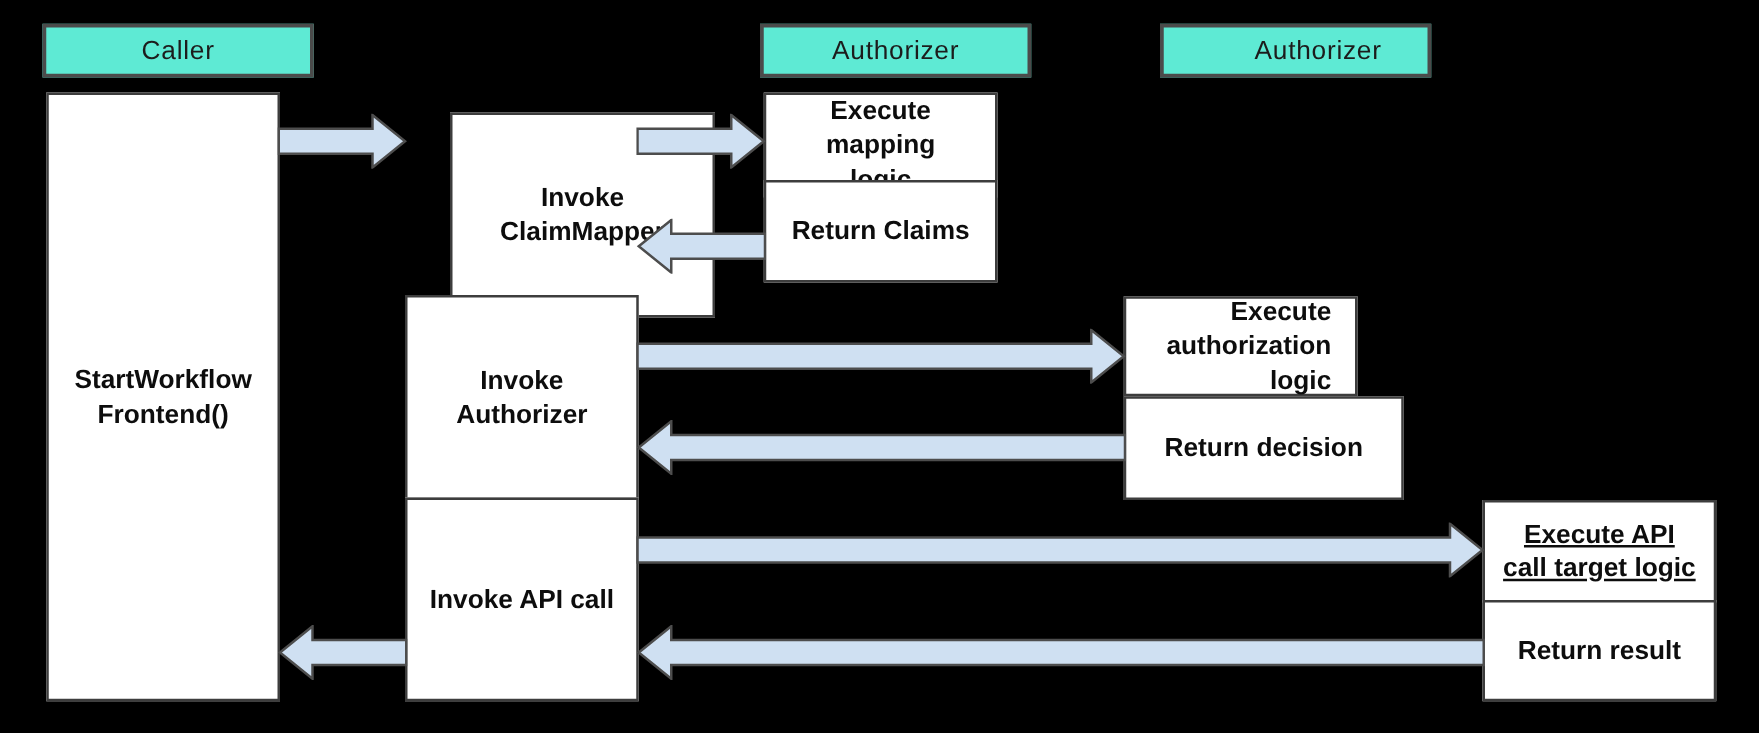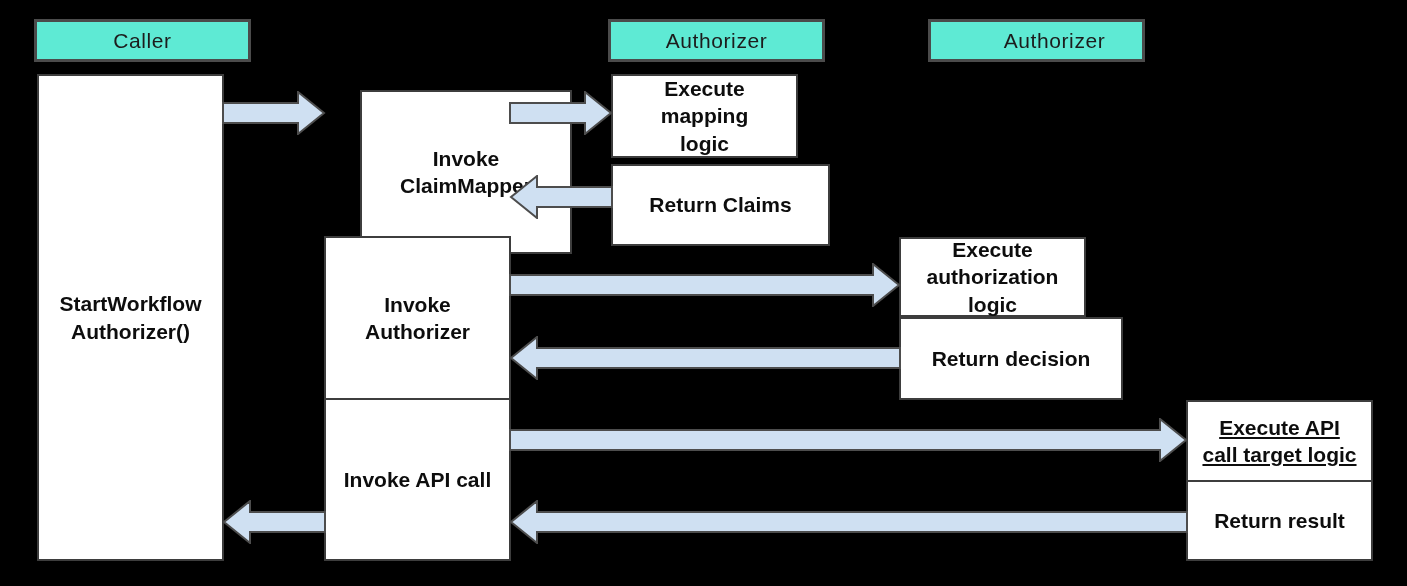--- a/index.html
+++ b/index.html
@@ -52,41 +52,41 @@
 </head>
 <body>
 
 <div class="canvas">
 
   <div class="hdr" style="left:22px; top:19px;">Caller</div>
   <div class="hdr" style="left:596px; top:19px;">Authorizer</div>
   <div class="hdr" style="left:916px; top:19px;padding-left:36px;">Authorizer</div>
 
   <div class="box w150" style="left:37px; top:74px; width:187px; height:487px;">
-    <span class="lbl">StartWorkflow Authorizer()</span>
+    <span class="lbl">StartWorkflow Frontend()</span>
   </div>
 
   <div class="box w135" style="left:324px; top:90px; width:212px; height:164px;margin-left:36px;">
     <span class="lbl">Invoke ClaimMapper</span>
   </div>
   <div class="box w135" style="left:324px; top:236px; width:187px; height:164px;">
     <span class="lbl">Invoke Authorizer</span>
   </div>
   <div class="box" style="left:324px; top:398px; width:187px; height:163px;">
     <span class="lbl">Invoke API call</span>
   </div>
 
   <div class="box w135" style="left:611px; top:74px; width:187px; height:84px;">
     <span class="lbl">Execute mapping logic</span>
   </div>
-  <div class="box" style="left:611px; top:164px; width:219px; height:82px;">
+  <div class="box" style="left:611px; top:144px; width:187px; height:82px;">
     <span class="lbl">Return Claims</span>
   </div>
 
-  <div class="box w145" style="left:899px; top:237px; width:187px; height:80px;">
+  <div class="box w145" style="left:899px; top:237px; width:187px; height:80px;text-align:right;">
     <span class="lbl">Execute authorization logic</span>
   </div>
   <div class="box" style="left:899px; top:317px; width:224px; height:83px;">
     <span class="lbl">Return decision</span>
   </div>
 
   <div class="box w160" style="left:1186px; top:400px; width:187px; height:82px;text-decoration:underline;">
     <span class="lbl">Execute API call target logic</span>
   </div>
   <div class="box" style="left:1186px; top:480px; width:187px; height:81px;">

